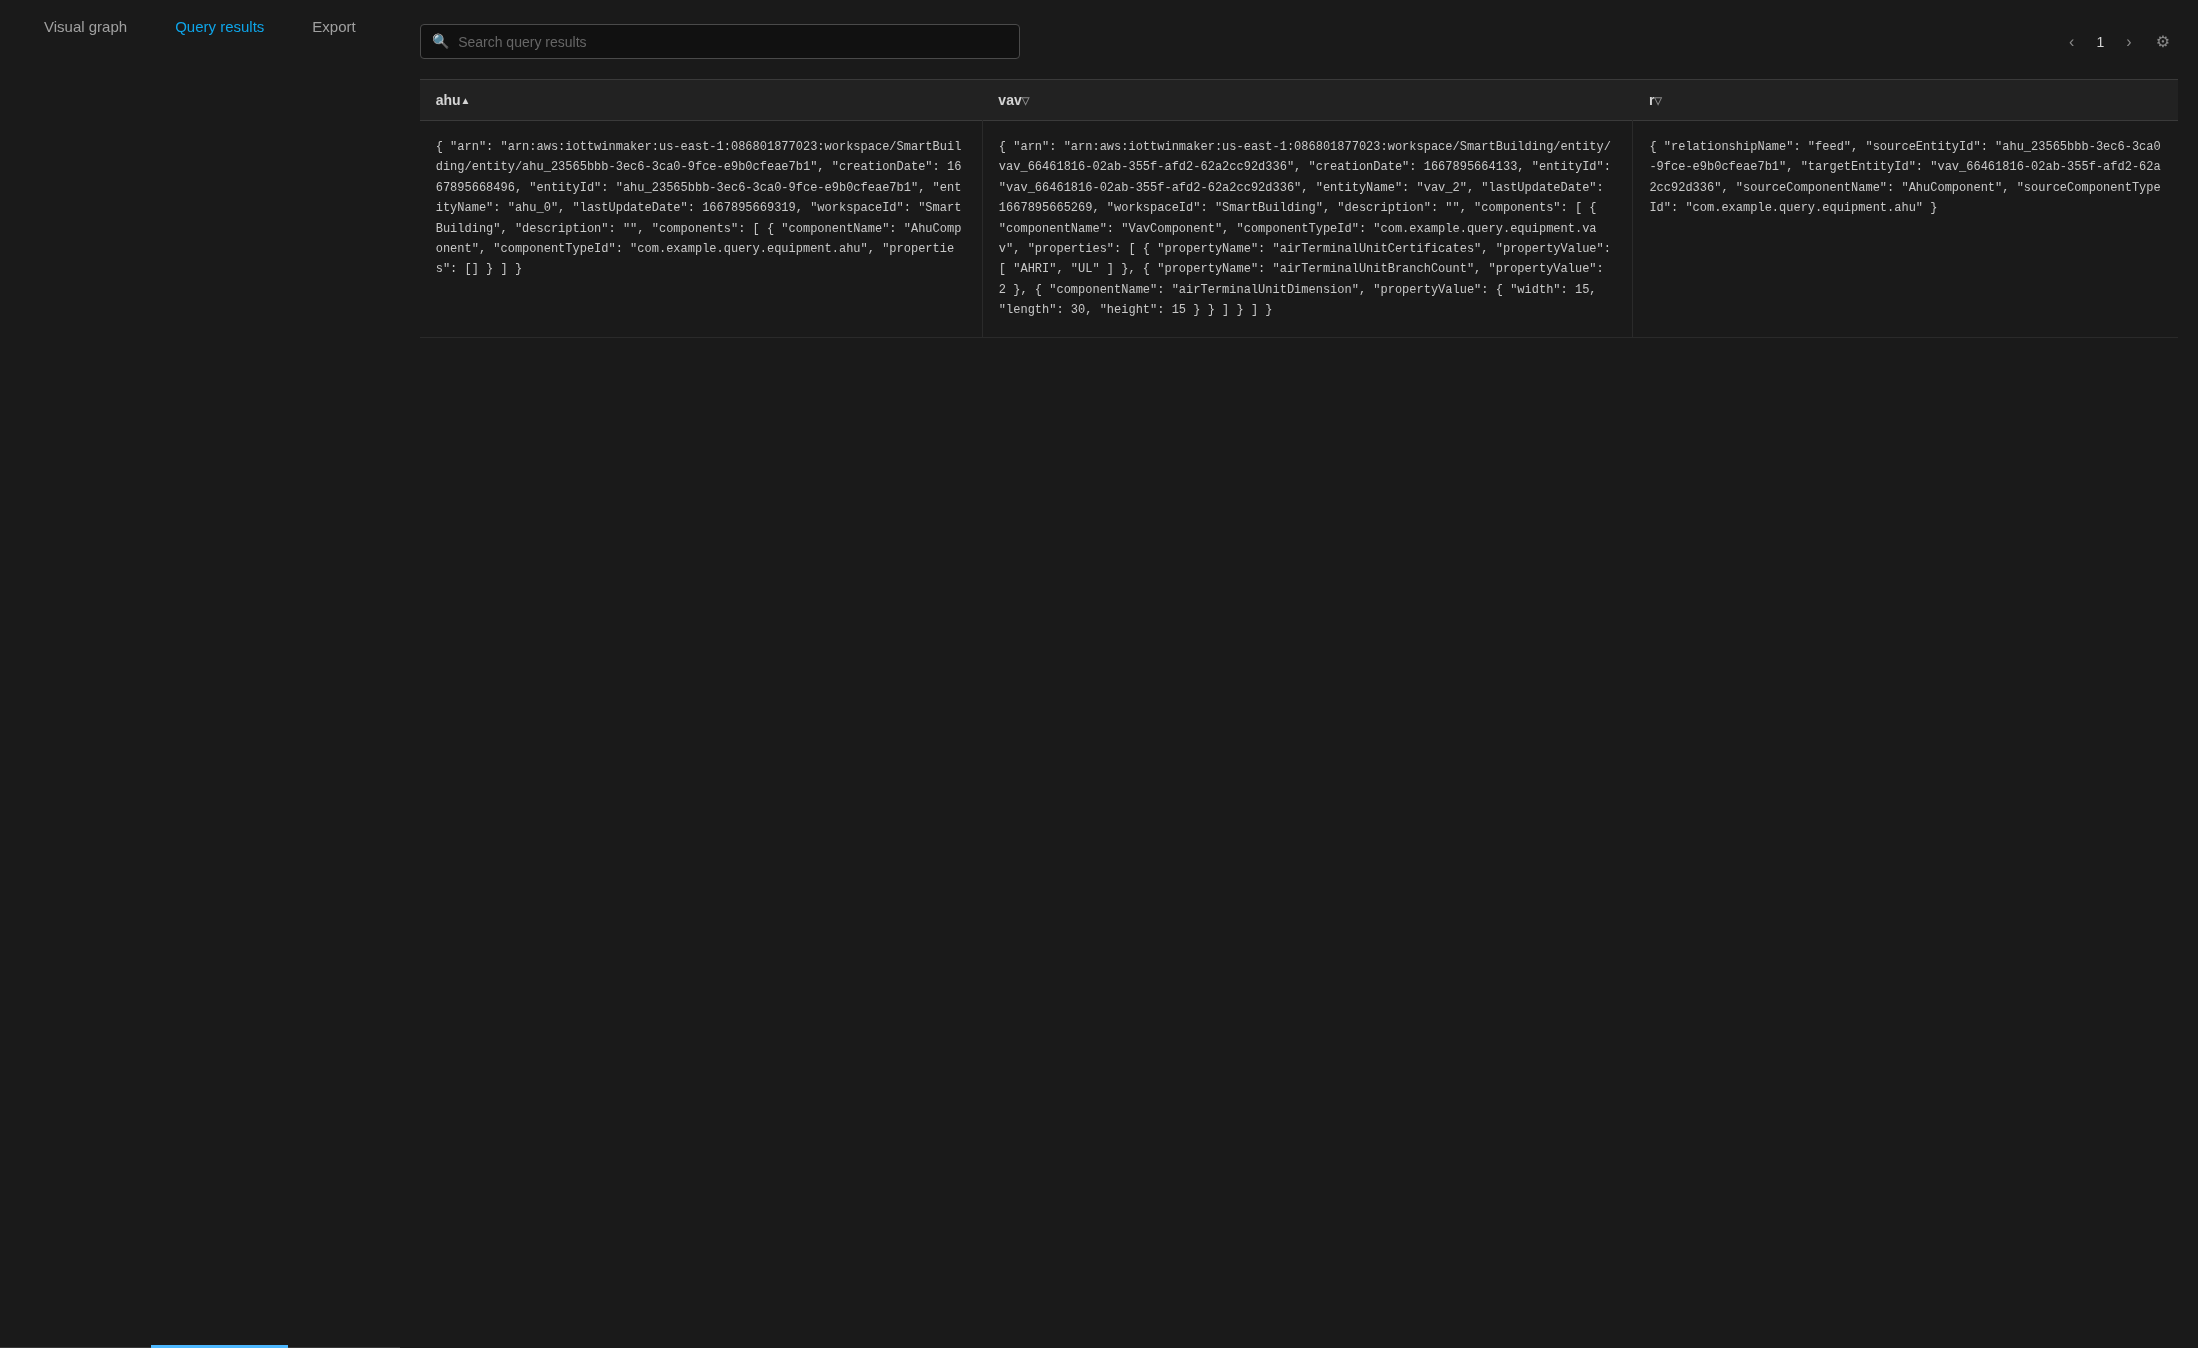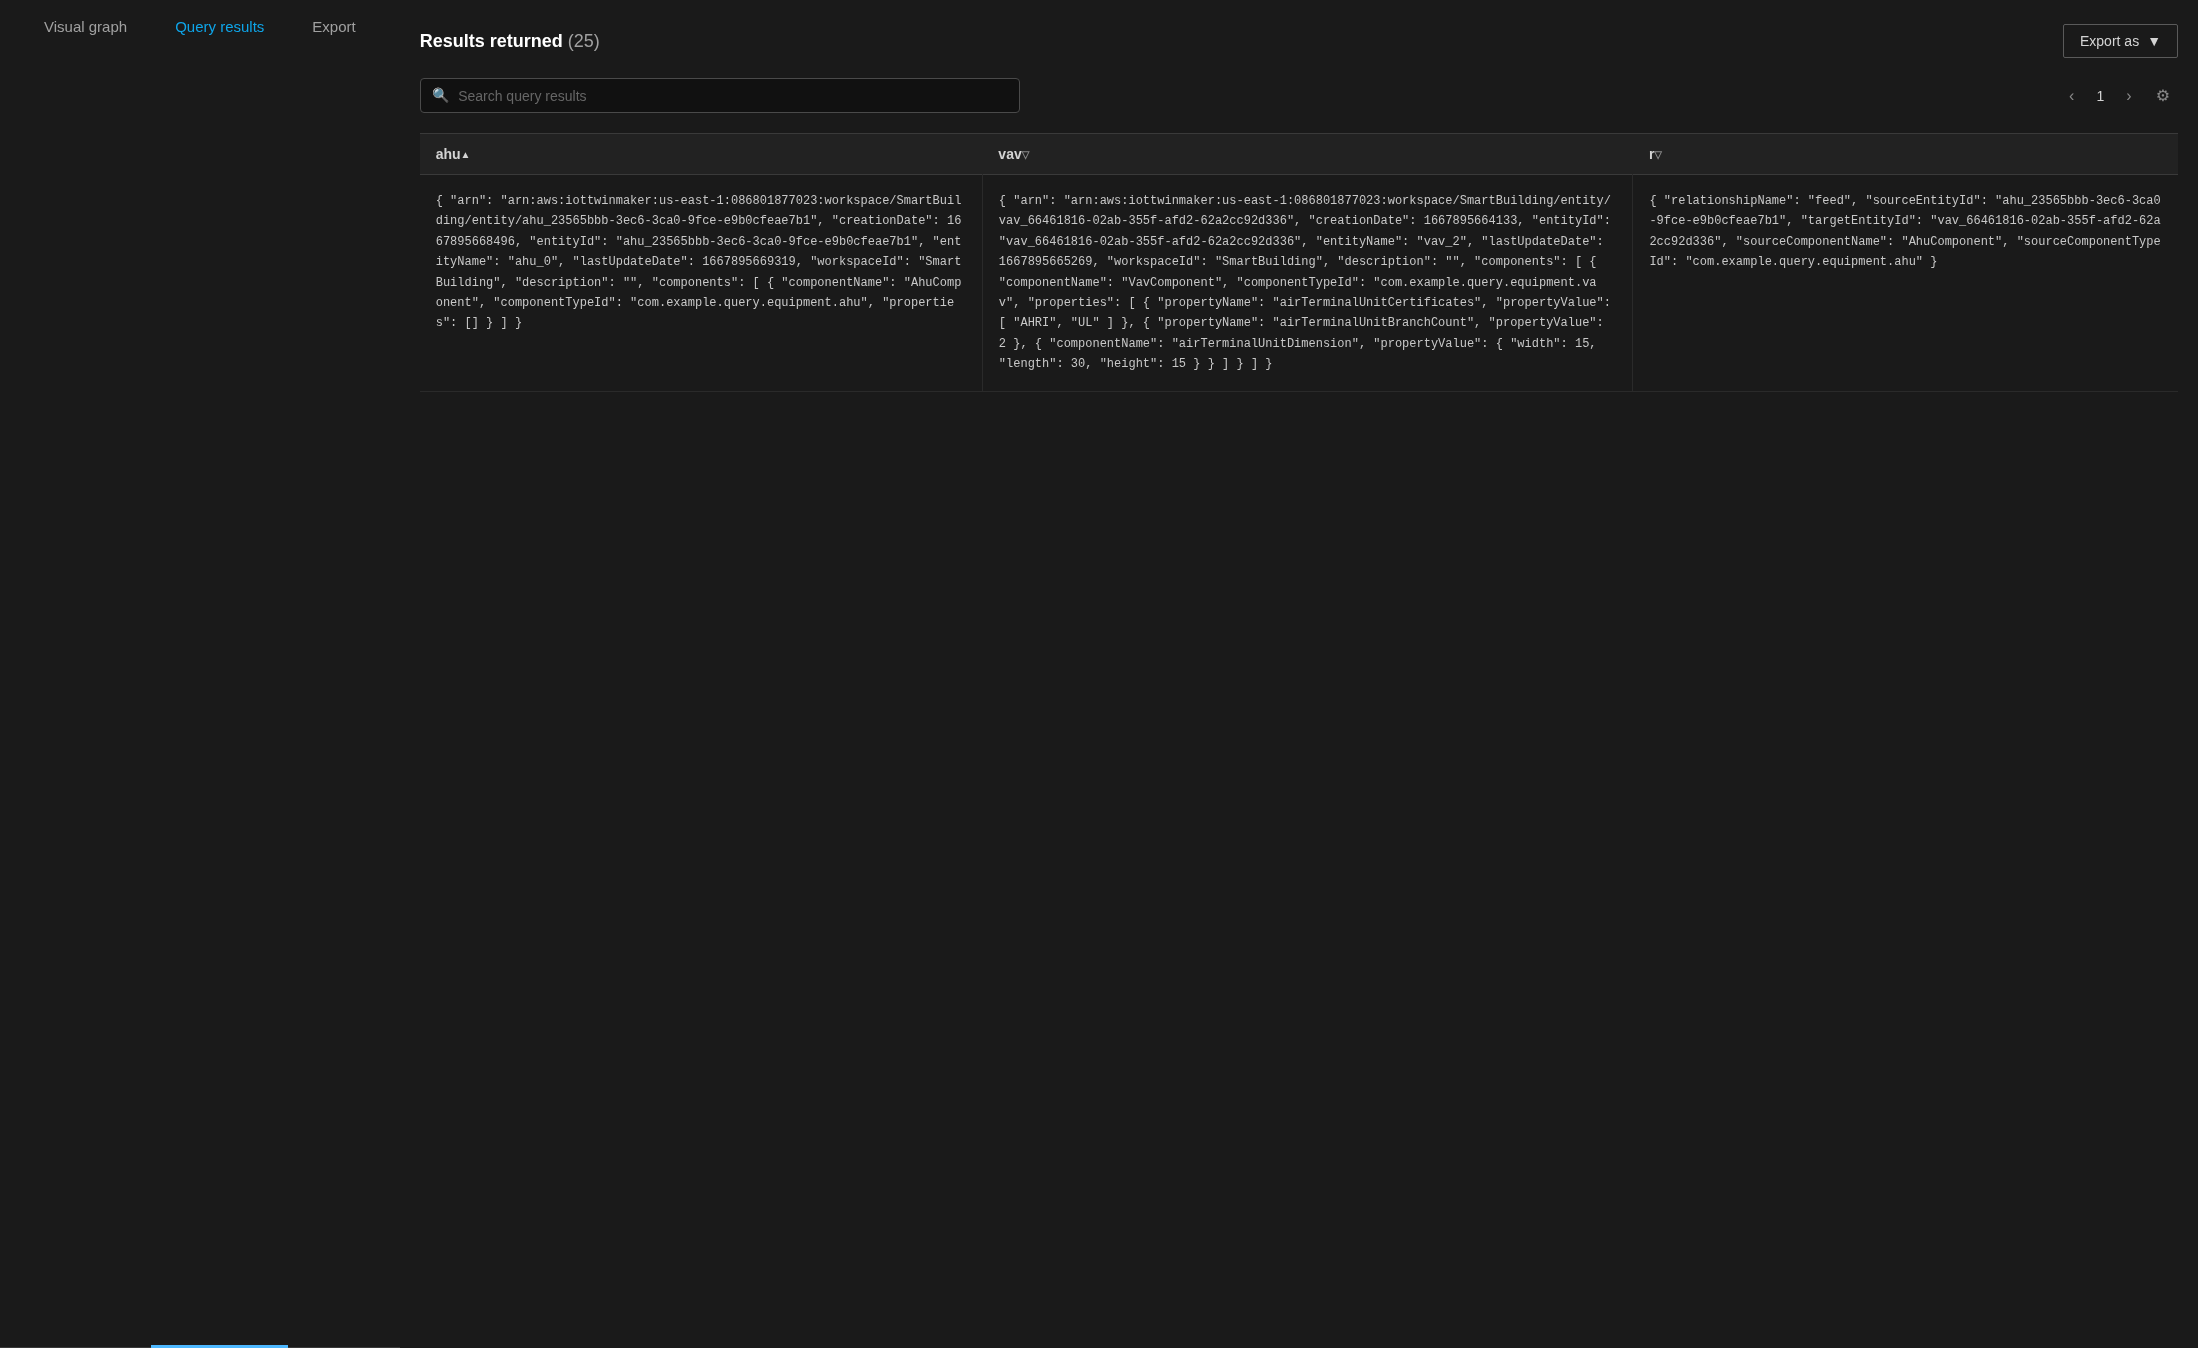--- a/index.html
+++ b/index.html
@@ -232,30 +232,20 @@
 <div class="app-container">
 
   <div class="tab-bar">
     <div class="tab">Visual graph</div>
     <div class="tab active">Query results</div>
     <div class="tab">Export</div>
   </div>
 
   <div class="main-content">
 
-    <div class="results-header">
-      <div class="results-title">
-        <span>Results returned</span>
-        <span class="results-count">(25)</span>
-      </div>
-      <button class="export-button">
-        <span>Export as</span>
-        <span>▼</span>
-      </button>
-    </div>
 
     <div class="search-row">
       <div class="search-container">
         <span class="search-icon">🔍</span>
         <input class="search-input" type="text" placeholder="Search query results" style="">
       </div>
       <div class="pagination-controls">
         <button class="page-nav-btn">‹</button>
         <span class="page-number">1</span>
         <button class="page-nav-btn">›</button>

